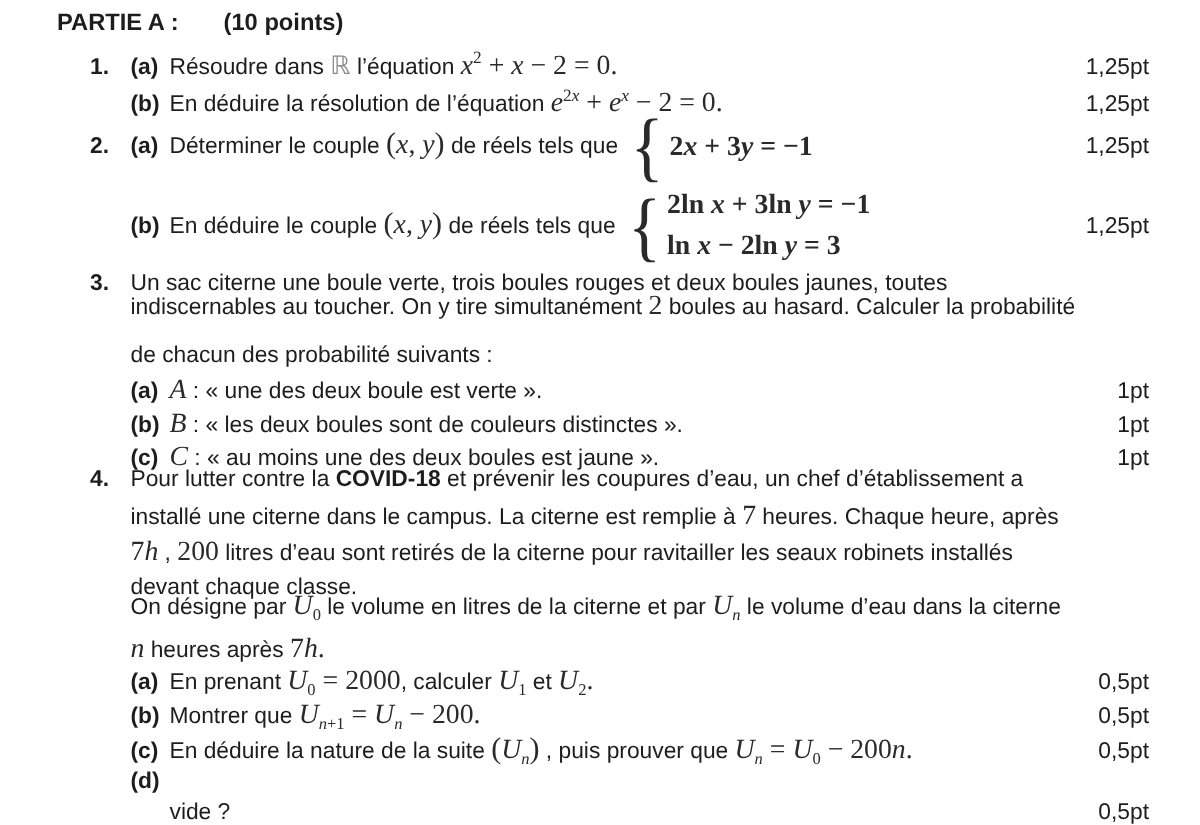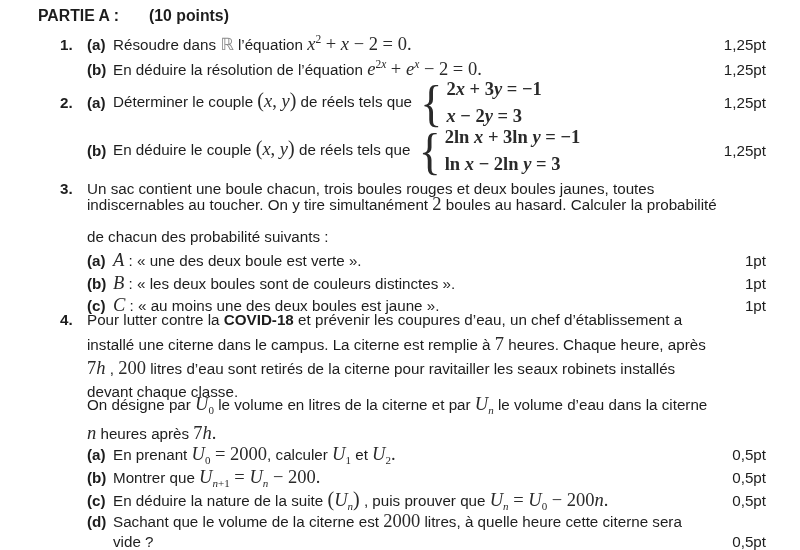--- a/index.html
+++ b/index.html
@@ -55,40 +55,39 @@
         <span class="content">En déduire la résolution de l’équation <span class="math"><i>e</i><sup><span class="rm">2</span><i>x</i></sup><span class="rm"> </span><span class="rm">+</span><span class="rm"> </span><i>e</i><sup><i>x</i></sup><span class="rm"> </span><span class="rm">−</span><span class="rm"> </span><span class="rm">2</span><span class="rm"> </span><span class="rm">=</span><span class="rm"> </span><span class="rm">0</span><span class="rm">.</span></span></span>
         <span class="ptsv">1,25pt</span>
       </div>
       <div class="line vc" style="top: 76px;">
         <span class="num">2.</span>
         <span class="label">(a)</span>
         <span class="content">Déterminer le couple <span class="math"><span class="rm paren">(</span><i>x</i><span class="rm">,</span><span class="rm"> </span><i>y</i><span class="rm paren">)</span></span> de réels tels que <span class="sys">
             <span class="brace">{</span>
             <span class="sysrows">
               <span class="sysrow"><span class="math"><span class="rm">2</span><i>x</i><span class="rm"> </span><span class="rm">+</span><span class="rm"> </span><span class="rm">3</span><i>y</i><span class="rm"> </span><span class="rm">=</span><span class="rm"> </span><span class="rm">−</span><span class="rm">1</span></span></span>
-              <span class="sysrow"><span class="math"><i>x</i><span class="rm"> </span><span class="rm">−</span><span class="rm"> </span><span class="rm">2</span><i>y</i><span class="rm"> </span><span class="rm">=</span><span class="rm"> </span><span class="rm">3</span></span></span>
             </span>
           </span></span>
         <span class="ptsv">1,25pt</span>
       </div>
       <div class="line vc" style="top: 124px;">
         <span class="num"></span>
         <span class="label">(b)</span>
         <span class="content">En déduire le couple <span class="math"><span class="rm paren">(</span><i>x</i><span class="rm">,</span><span class="rm"> </span><i>y</i><span class="rm paren">)</span></span> de réels tels que <span class="sys">
             <span class="brace">{</span>
             <span class="sysrows">
               <span class="sysrow"><span class="math"><span class="rm">2</span><span class="rm">ln</span><span class="rm"> </span><i>x</i><span class="rm"> </span><span class="rm">+</span><span class="rm"> </span><span class="rm">3</span><span class="rm">ln</span><span class="rm"> </span><i>y</i><span class="rm"> </span><span class="rm">=</span><span class="rm"> </span><span class="rm">−</span><span class="rm">1</span></span></span>
               <span class="sysrow"><span class="math"><span class="rm">ln</span><span class="rm"> </span><i>x</i><span class="rm"> </span><span class="rm">−</span><span class="rm"> </span><span class="rm">2</span><span class="rm">ln</span><span class="rm"> </span><i>y</i><span class="rm"> </span><span class="rm">=</span><span class="rm"> </span><span class="rm">3</span></span></span>
             </span>
           </span></span>
         <span class="ptsv">1,25pt</span>
       </div>
       <div class="line" style="top: 177px;">
         <span class="num">3.</span>
-        <span class="content">Un sac contient une boule chacun, trois boules rouges et deux boules jaunes, toutes</span>
+        <span class="content">Un sac citerne une boule verte, trois boules rouges et deux boules jaunes, toutes</span>
       </div>
       <div class="line" style="top: 192px;">
         <span class="num"></span>
         <span class="content">indiscernables au toucher. On y tire simultanément <span class="math"><span class="rm">2</span></span> boules au hasard. Calculer la probabilité</span>
       </div>
       <div class="line" style="top: 225px;">
         <span class="num"></span>
         <span class="content">de chacun des probabilité suivants :</span>
       </div>
       <div class="line" style="top: 248px;">
@@ -147,21 +146,20 @@
       </div>
       <div class="line" style="top: 487px;">
         <span class="num"></span>
         <span class="label">(c)</span>
         <span class="content">En déduire la nature de la suite <span class="math"><span class="rm paren">(</span><i>U</i><sub><i>n</i></sub><span class="rm paren">)</span></span> , puis prouver que <span class="math"><i>U</i><sub><i>n</i></sub><span class="rm"> </span><span class="rm">=</span><span class="rm"> </span><i>U</i><sub><span class="rm">0</span></sub><span class="rm"> </span><span class="rm">−</span><span class="rm"> </span><span class="rm">2</span><span class="rm">0</span><span class="rm">0</span><i>n</i><span class="rm">.</span></span></span>
         <span class="ptsv">0,5pt</span>
       </div>
       <div class="line" style="top: 509px;">
         <span class="num"></span>
         <span class="label">(d)</span>
-        <span class="content">Sachant que le volume de la citerne est <span class="math"><span class="rm">2</span><span class="rm">0</span><span class="rm">0</span><span class="rm">0</span></span> litres, à quelle heure cette citerne sera</span>
       </div>
       <div class="line" style="top: 530px;">
         <span class="num"></span>
         <span class="label"></span>
         <span class="content">vide ?</span>
         <span class="ptsv">0,5pt</span>
       </div>
     </div>
 </div>
 

